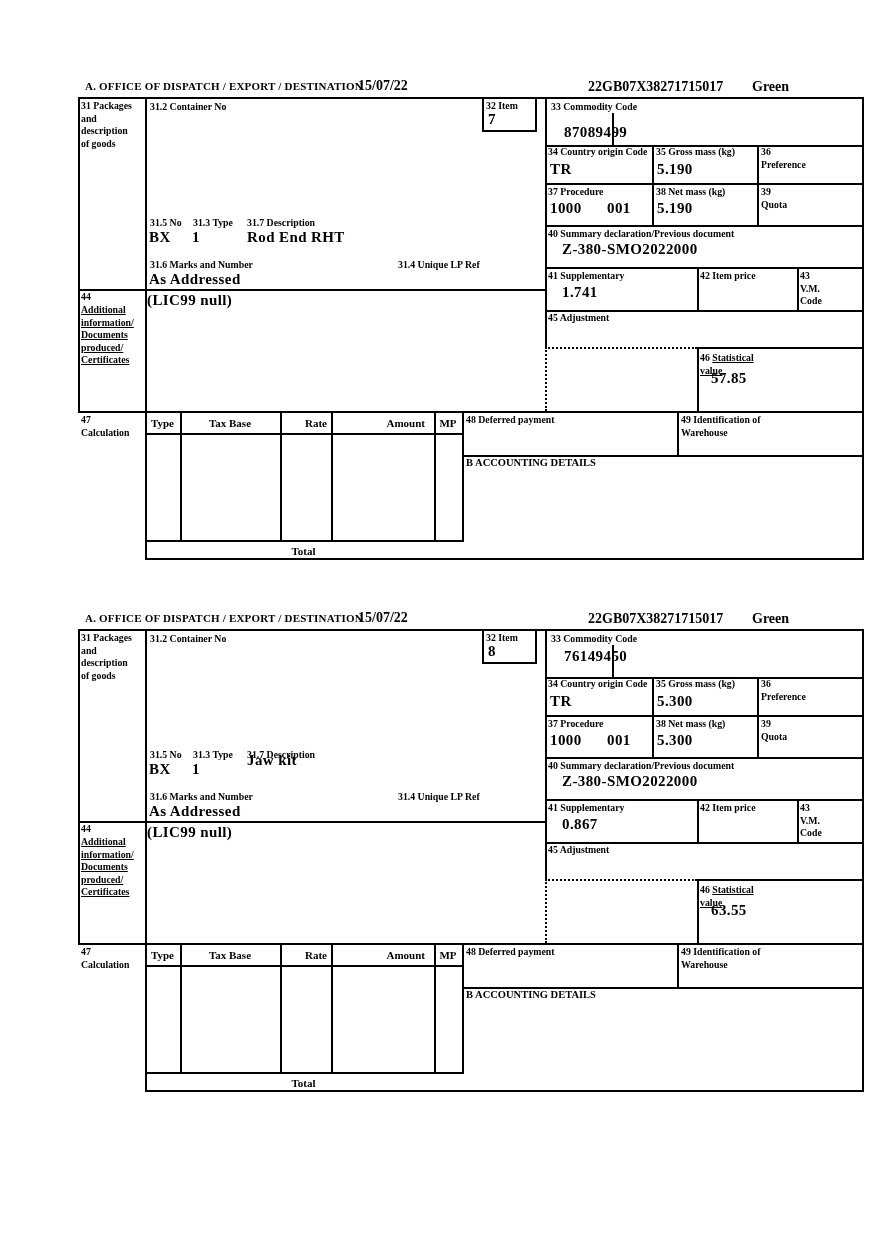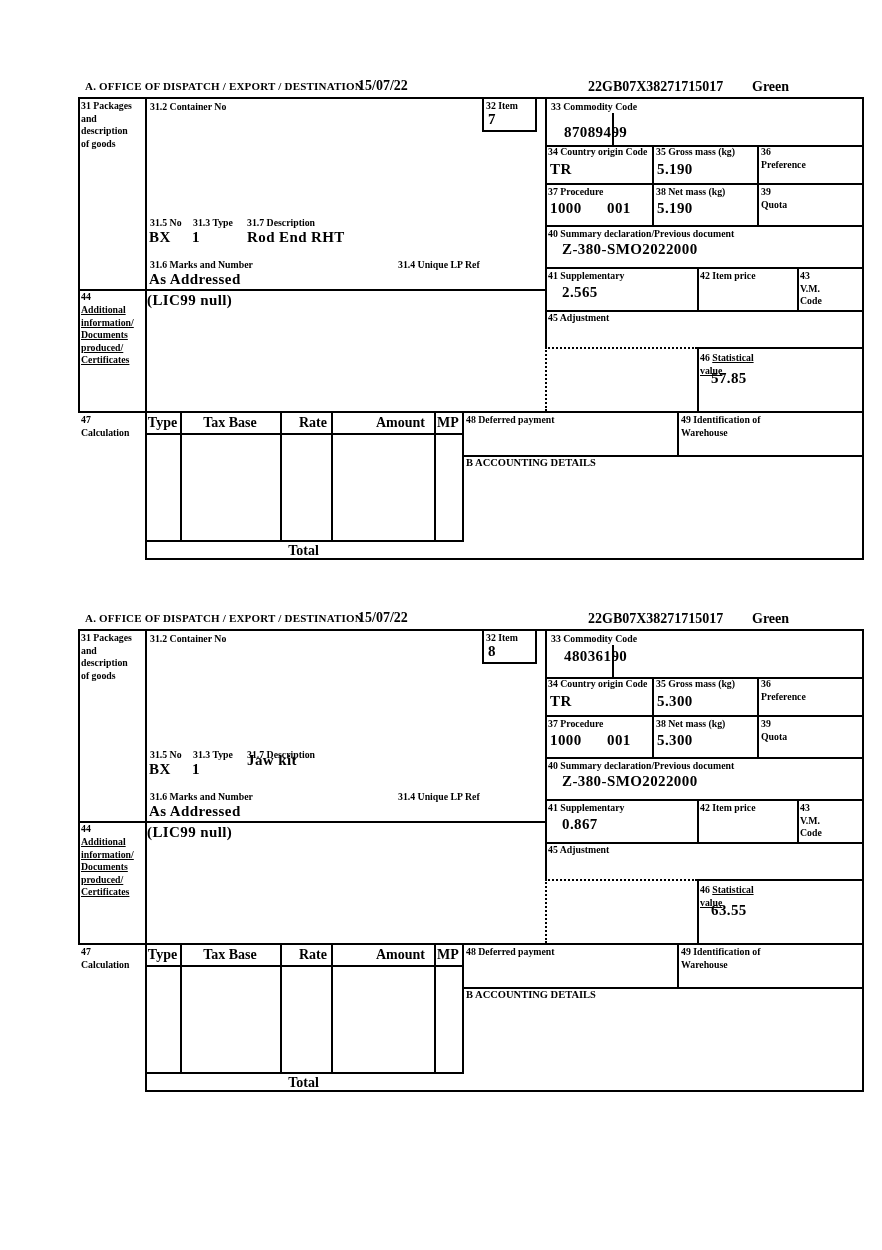--- a/index.html
+++ b/index.html
@@ -9,21 +9,21 @@
   .abs{position:absolute;}
   .hl{position:absolute;height:2px;background:#000;}
   .vl{position:absolute;width:2px;background:#000;}
   .hl-dot{position:absolute;height:0;border-top:2px dotted #000;}
   .vl-dot{position:absolute;width:0;border-left:2px dotted #000;}
   .lbl{font-weight:bold;font-size:9.8px;line-height:12.5px;white-space:pre-line;}
   .val{font-weight:bold;font-size:15px;letter-spacing:0.4px;white-space:nowrap;line-height:16px;}
   .hdrA{font-weight:bold;font-size:11px;letter-spacing:0.2px;white-space:nowrap;}
   .hdrV{font-weight:bold;font-size:14px;white-space:nowrap;}
   .ul{text-decoration:underline;}
-  .th{font-weight:bold;font-size:14px;line-height:14px;}
+  .th{font-weight:bold;font-size:11px;line-height:14px;}
   .c{text-align:center;}
   .r{text-align:right;}
 </style>
 </head>
 <body>
 
 <div id="page">
   <div class="sad-form" style="top: 80px;">
 
     <div class="abs hdrA" style="left:7px;top:0;">A.  OFFICE OF DISPATCH / EXPORT / DESTINATION</div>
@@ -109,21 +109,21 @@
     <div class="abs val" style="left:472px;top:120px;">1000</div>
     <div class="abs val" style="left:529px;top:120px;">001</div>
     <div class="abs lbl" style="left:578px;top:106px;">38 Net mass (kg)</div>
     <div class="abs val" style="left:579px;top:120px;">5.190</div>
     <div class="abs lbl" style="left:683px;top:106px;">39 Quota</div>
 
     <div class="abs lbl" style="left:470px;top:148px;">40 Summary declaration/Previous document</div>
     <div class="abs val" style="left:484px;top:161px;">Z-380-SMO2022000</div>
 
     <div class="abs lbl" style="left:470px;top:190px;">41 Supplementary</div>
-    <div class="abs val" style="left:484px;top:204px;">2.565</div>
+    <div class="abs val" style="left:484px;top:204px;">1.741</div>
     <div class="abs lbl" style="left:622px;top:190px;">42 Item price</div>
     <div class="abs lbl" style="left:722px;top:190px;">43 V.M. Code</div>
 
     <div class="abs lbl" style="left:470px;top:232px;">45 Adjustment</div>
 
     <div class="abs lbl" style="left:622px;top:272px;"><span>46</span> <span class="ul">Statistical value</span></div>
     <div class="abs val" style="left:633px;top:290px;">57.85</div>
 
     <div class="abs lbl" style="left:3px;top:334px;">47
 Calculation</div>
@@ -205,21 +205,21 @@
 
     <div class="abs lbl" style="left:3px;top:211px;">44</div>
     <div class="abs lbl ul" style="left:3px;top:224px;width:62px;">Additional
 information/
 Documents
 produced/
 Certificates</div>
     <div class="abs val" style="left:69px;top:212px;">(LIC99 null)</div>
 
     <div class="abs lbl" style="left:473px;top:21px;">33 Commodity Code</div>
-    <div class="abs val" style="left:486px;top:36px;">48036190</div>
+    <div class="abs val" style="left:486px;top:36px;">76149450</div>
 
     <div class="abs lbl" style="left:470px;top:66px;">34 Country origin Code</div>
     <div class="abs val" style="left:472px;top:81px;">TR</div>
     <div class="abs lbl" style="left:578px;top:66px;">35 Gross mass (kg)</div>
     <div class="abs val" style="left:579px;top:81px;">5.300</div>
     <div class="abs lbl" style="left:683px;top:66px;">36 Preference</div>
 
     <div class="abs lbl" style="left:470px;top:106px;">37 Procedure</div>
     <div class="abs val" style="left:472px;top:120px;">1000</div>
     <div class="abs val" style="left:529px;top:120px;">001</div>

